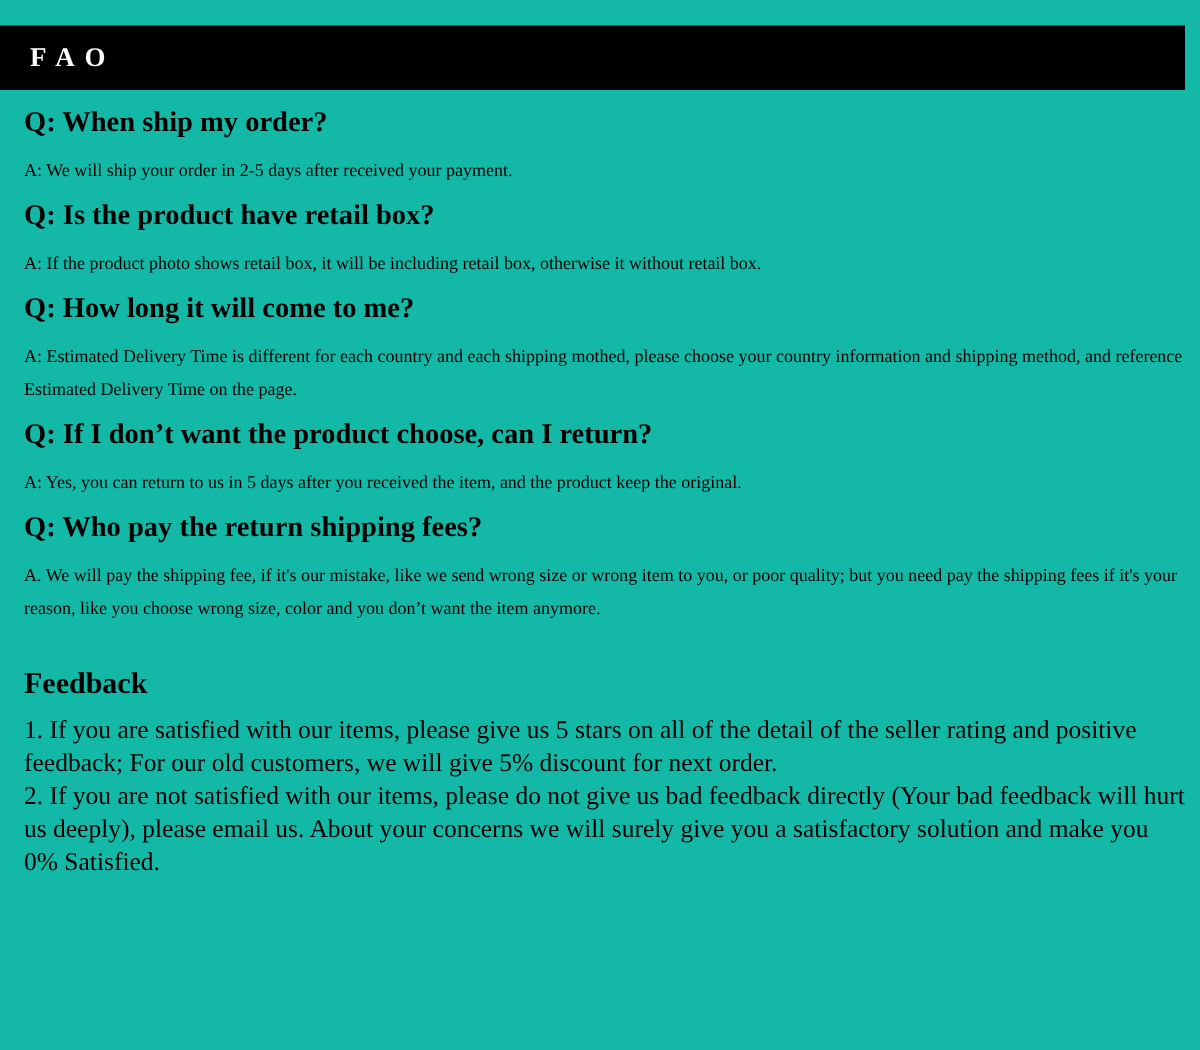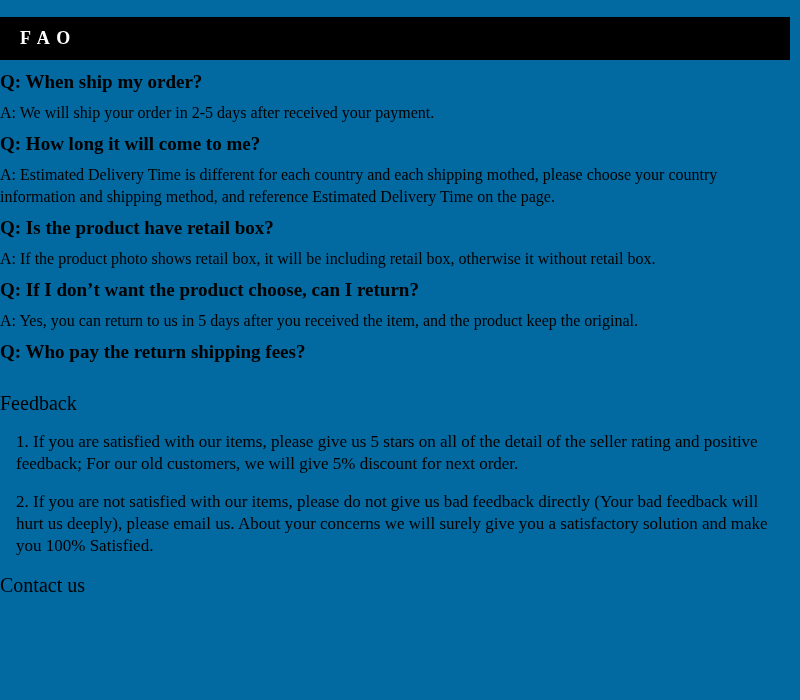--- a/index.html
+++ b/index.html
@@ -1,21 +1,21 @@
 <!DOCTYPE html>
 <html><head>
 <meta charset="utf-8">
 <style>
   * { margin: 0; padding: 0; box-sizing: border-box; }
   html, body { background: #ffffff; }
   .page {
     position: relative;
     width: 800px;
     height: 700px;
-    background: #0369a1;
+    background: #14b8a6;
     color: #000000;
     font-family: "Liberation Serif", "DejaVu Serif", serif;
     overflow: hidden;
   }
   .header-bar {
     margin-top: 17px;
     width: 790px;
     height: 43px;
     background: #000000;
     display: flex;
@@ -23,85 +23,85 @@
   }
   .header-title {
     color: #ffffff;
     font-size: 18px;
     font-weight: bold;
     letter-spacing: 1.5px;
     padding-left: 20px;
     white-space: pre;
   }
   .content {
-    padding: 2px 10px 0 0;
+    padding: 2px 10px 0 16px;
     width: 800px;
   }
   .q {
     font-size: 19px;
     font-weight: bold;
     line-height: 22px;
     margin: 9px 0;
   }
   .a {
-    font-size: 16px;
+    font-size: 12px;
     line-height: 22px;
     margin: 0;
   }
   .section-heading {
     font-size: 20px;
-    font-weight: normal;
+    font-weight: bold;
     line-height: 24px;
     margin-bottom: 8px;
   }
   .feedback-heading { margin-top: 28px; }
   .contact-heading { margin-top: 4px; }
   .para {
     font-size: 17px;
     line-height: 22px;
-    margin: 16px;
+    margin: 0;
   }
 </style>
 </head>
 <body>
 
 <div class="page">
 
   <div class="header-bar">
     <span class="header-title">F A O</span>
   </div>
 
   <div class="content">
 
     <div>
       <div>
         <p class="q">Q: When ship my order?</p>
         <p class="a">A: We will ship your order in 2-5 days after received your payment.</p>
       </div>
       <div>
+        <p class="q">Q: Is the product have retail box?</p>
+        <p class="a">A: If  the product photo shows retail box, it will be including retail box, otherwise it without retail box.</p>
+      </div>
+      <div>
         <p class="q">Q: How long it will come to me?</p>
         <p class="a">A: Estimated Delivery Time is different for each country and each shipping mothed, please choose your country information and shipping method, and reference Estimated Delivery Time on the page.</p>
-      </div>
-      <div>
-        <p class="q">Q: Is the product have retail box?</p>
-        <p class="a">A: If  the product photo shows retail box, it will be including retail box, otherwise it without retail box.</p>
       </div>
       <div>
         <p class="q">Q: If I don’t want the product choose, can I return?</p>
         <p class="a">A: Yes, you can return to us in 5 days after you received the item, and the product keep the original.</p>
       </div>
       <div>
         <p class="q">Q: Who pay the return shipping fees?</p>
+        <p class="a">A. We will pay the shipping fee, if it's our mistake, like we send wrong size or wrong item to you, or poor quality; but you need pay the shipping fees if it's your reason, like you choose wrong size, color and you don’t want the item anymore.</p>
       </div>
     </div>
 
     <div>
       <p class="section-heading feedback-heading">Feedback</p>
       <p class="para">1.  If you are satisfied with our items, please give us 5 stars on all of the detail of the seller rating and positive feedback; For our old customers, we will give 5% discount for next order.</p>
-      <p class="para">2.  If you are not satisfied with our items, please do not give us bad feedback directly (Your bad feedback will hurt us deeply), please email us. About your concerns we will surely give you a satisfactory solution and make you 100% Satisfied.</p>
+      <p class="para">2.  If you are not satisfied with our items, please do not give us bad feedback directly (Your bad feedback will hurt us deeply), please email us. About your concerns we will surely give you a satisfactory solution and make you 0% Satisfied.</p>
     </div>
 
     <div>
-      <p class="section-heading contact-heading">Contact us</p>
     </div>
 
   </div>
 </div>
 
 </body></html>

